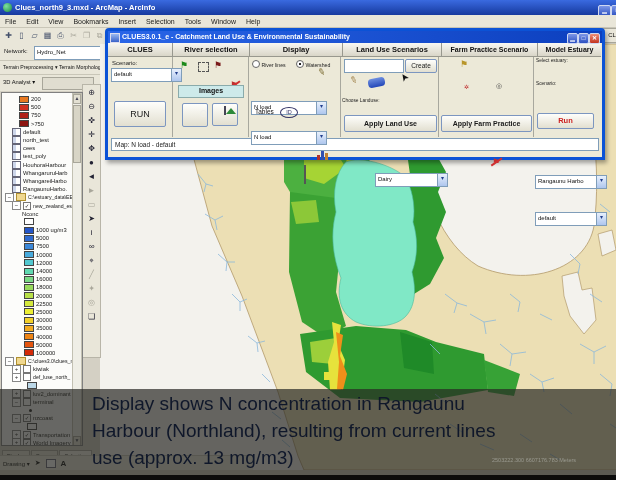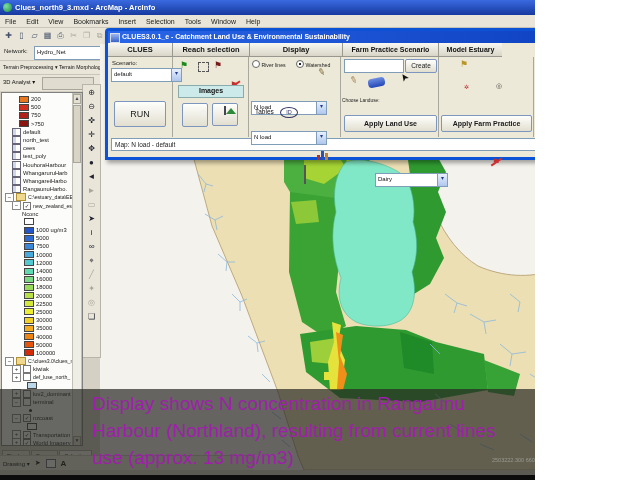--- a/index.html
+++ b/index.html
@@ -1,16 +1,16 @@
 <!DOCTYPE html>
 <html><head>
 <meta charset="utf-8">
 <style>
   html,body{margin:0;padding:0}
-  #screen{position:relative;width:535px;height:480px;background:#d4d0c4;font-family:"Liberation Sans",sans-serif;overflow:hidden;color:#111;cursor:default}
+  #screen{position:relative;width:616px;height:480px;background:#d4d0c4;font-family:"Liberation Sans",sans-serif;overflow:hidden;color:#111;cursor:default}
   .abs{position:absolute}
   
   .titlebar{left:0;top:0;width:640px;height:15px;background:linear-gradient(#3a6ae0,#16399e);color:#fff;font-size:7.5px;font-weight:bold;line-height:15px;white-space:nowrap}
   .appicon{left:3px;top:3px;width:9px;height:9px;border-radius:50%;background:radial-gradient(circle at 35% 35%,#7fe0a0,#1a8a40)}
   .wbtn{width:11px;height:10px;border:1px solid #cfd8f2;border-radius:2px;background:linear-gradient(#7d97e8,#2c50c0);display:inline-block;color:#fff;font-size:6px;line-height:9px;text-align:center}
   .wbtn.close{background:linear-gradient(#f09078,#c23320)}
   .menubar{left:0;top:15px;width:640px;height:12px;background:#e9e6d9;border-bottom:1px solid #c9c6b8;display:flex;align-items:center}
   .menu-item{font-size:7px;padding:0 5px;color:#222}
   .toolbar1{left:0;top:28px;width:640px;height:15px;background:#e9e6d9;border-bottom:1px solid #c9c6b8;display:flex;align-items:center;padding-left:2px}
   .tbtn{width:13px;height:13px;font-size:8px;line-height:13px;text-align:center;color:#44506a;flex:none}
@@ -49,21 +49,21 @@
   .pic{width:14px;height:10px;background:#fff;border:1px solid #445;position:relative;overflow:hidden}
   .pic::after{content:"";position:absolute;left:1px;bottom:0;border-left:5px solid transparent;border-right:5px solid transparent;border-bottom:6px solid #2d8a3a}
   .idoval{width:16px;height:9px;border:1px solid #336;border-radius:50%;font-size:5.5px;line-height:9px;text-align:center;color:#336}
   .tblico{width:12px;height:10px;border:1px solid #555;background:linear-gradient(#9aa7c4 3px,#fff 3px);position:relative}
   .tblico::after{content:"";position:absolute;left:0;right:0;top:6px;height:1px;background:#99a}
   .bars{position:relative;width:12px;height:12px}
   .bars span{position:absolute;bottom:1px;width:3px}
   .eraser{width:17px;height:9px;background:linear-gradient(#6f8fe0,#2246b8);border-radius:4px;transform:rotate(-12deg)}
   
   .overlay{left:0;top:389px;width:640px;height:91px;background:rgba(40,40,36,.7);z-index:90}
-  .cap{position:absolute;left:92px;color:#a21caf;font-size:19px;white-space:nowrap}
+  .cap{position:absolute;left:92px;color:#0f172a;font-size:19px;white-space:nowrap}
   .blackstrip{position:absolute;left:0;bottom:0;width:100%;height:5px;background:#0c0c0c}
   .coords{position:absolute;left:492px;top:68px;font-size:5.5px;color:#9a9a90}
   
   .btab{display:inline-block;height:10px;font-size:5.5px;line-height:10px;padding:0 4px;background:#e3e0d2;border:1px solid #a8a69a;border-bottom:none;margin-right:1px}
   .btab.active{background:#f4f2e8}
   .scroll{background:#efeee6;border:1px solid #c2c0b2}
   .sbtn{background:#e3e0d2;border:1px solid #a8a69a;font-size:5px;line-height:7px;text-align:center;color:#445}
 </style>
 </head>
 <body>
@@ -393,22 +393,23 @@
 
   <div class="abs dlg">
     <div class="dtitle">
       <span class="abs" style="left:2px;top:2px;width:8px;height:8px;background:linear-gradient(#9ab8f0,#3a62c8);border:1px solid #dde"></span>
       <span>CLUES3.0.1_e - Catchment Land Use &amp; Environmental Sustainability</span>
       <span class="abs" style="right:2px;top:1px"><span class="wbtn" style="width:9px;height:9px">▁</span><span class="wbtn" style="width:9px;height:9px">□</span><span class="wbtn close" style="width:9px;height:9px">✕</span></span>
     </div>
 
     <div class="dtabs">
       <span class="hdrcell" style="width:64px">CLUES</span>
-      <span class="hdrcell" style="width:76px">Reach selection</span>
+      <span class="hdrcell" style="width:76px">River selection</span>
       <span class="hdrcell" style="width:92px">Display</span>
+      <span class="hdrcell" style="width:98px">Land Use Scenarios</span>
       <span class="hdrcell" style="width:95px;font-size:7px">Farm Practice Scenario</span>
       <span class="hdrcell" style="width:63px;font-size:7px;border-right:none">Model Estuary</span>
     </div>
 
     <div class="dbody">
       <div class="vsep" style="left:64px"></div><div class="vsep" style="left:140px"></div><div class="vsep" style="left:232px"></div><div class="vsep" style="left:330px"></div><div class="vsep" style="left:425px"></div>
 
       
       <span class="abs tinylab" style="left:4px;top:3px;font-size:6px">Scenario:</span>
       <div class="abs combo" style="left:3px;top:11px;width:57px;height:11px">

